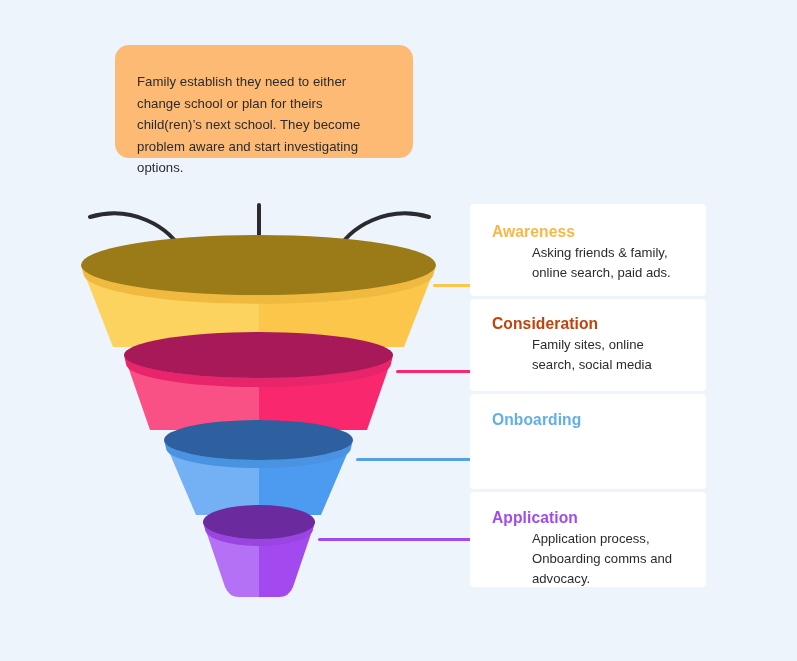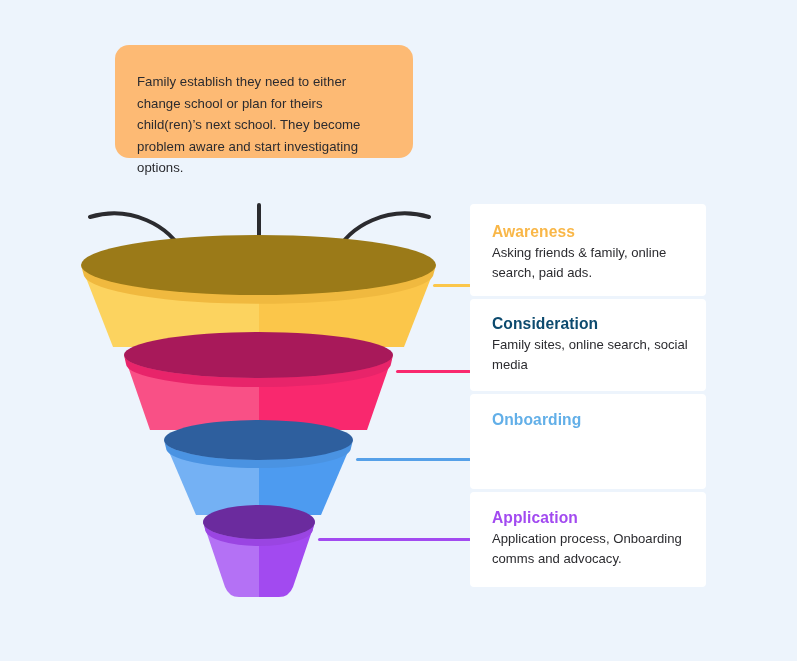--- a/index.html
+++ b/index.html
@@ -71,23 +71,24 @@
     font-size: 15.6px;
     font-weight: bold;
     letter-spacing: 0.1px;
     margin-bottom: 2px;
   }
   .card-desc {
     font-size: 13.1px;
     line-height: 20px;
     color: #2b2b2f;
     letter-spacing: 0.02px;
+    margin-left: 40px;
   }
   .t-awareness    { color: #f9b748; }
-  .t-consideration{ color: #0c4a6e; }
+  .t-consideration{ color: #c2410c; }
   .t-education    { color: #62afe8; }
   .t-conversion   { color: #a24af0; }
 
   
   .conn {
     position: absolute;
     height: 3px;
     border-radius: 2px;
   }
   .conn-1 { left: 433px; top: 284px; width: 38px;  background: #fbc64a; }

